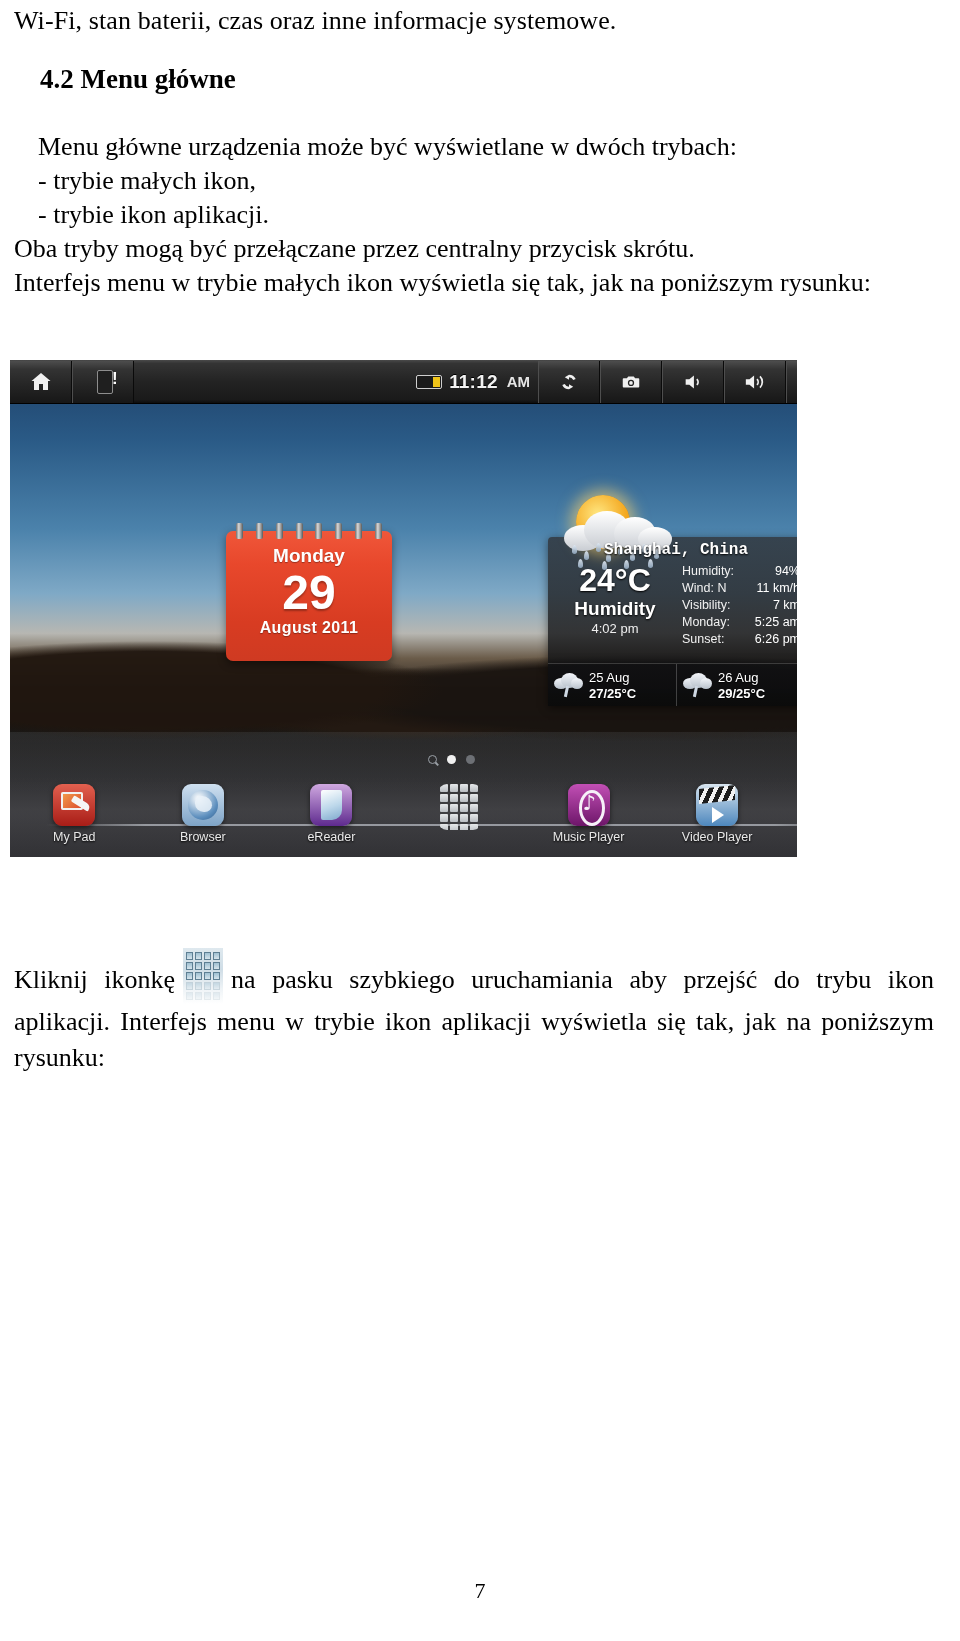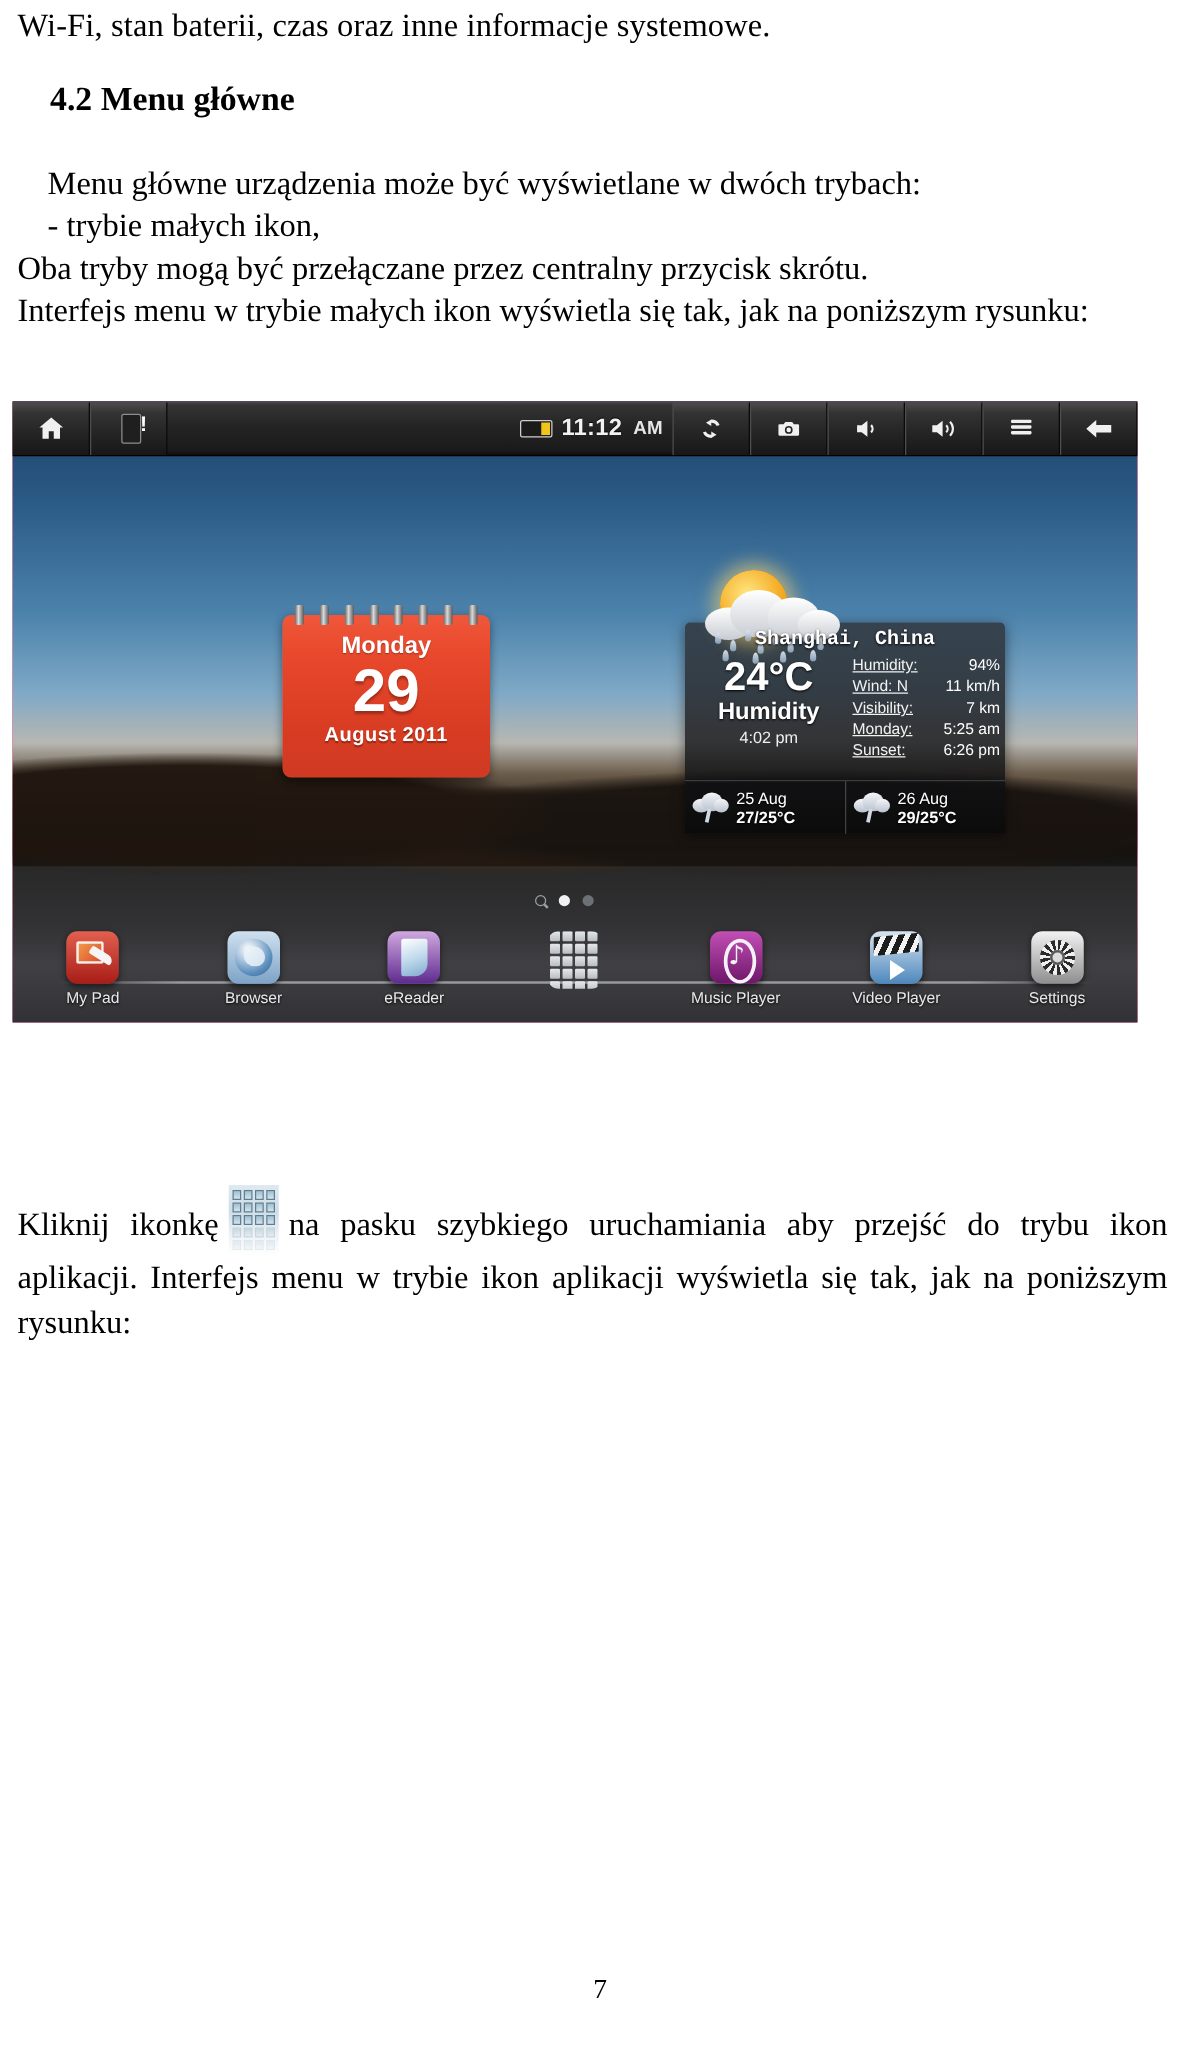--- a/index.html
+++ b/index.html
@@ -53,24 +53,24 @@
     font-size: 26px;
     line-height: 34px;
   }
   .para-block .pl { display: block; white-space: pre; }
   .para-indent { padding-left: 24px; }
 
   
   .shot {
     position: absolute;
     left: 10px;
-    top: 321px;
-    width: 900px;
+    top: 360px;
+    width: 787px;
     height: 497px;
-    background: #be185d;
+    background: #c4b5fd;
     overflow: hidden;
     font-family: "Liberation Sans", sans-serif;
   }
 
   
   .wallpaper {
     position: absolute;
     left: 0; top: 0;
     width: 900px;
     height: 497px;
@@ -335,21 +335,21 @@
   .w-right {
     position: absolute;
     left: 134px; top: 26px;
     width: 118px;
     color: #fff;
     font-family: "Liberation Sans", sans-serif;
     font-size: 12.5px;
     line-height: 17px;
   }
   .w-row { display: flex; justify-content: space-between; }
-  .w-row span:first-child { color: #f2f2f2; text-decoration: underline; }
+  .w-row span:first-child { color: #f2f2f2; }
   .w-row span:last-child { color: #ffffff; }
 
   .w-forecast {
     position: absolute;
     left: 538px;
     top: 303px;
     width: 256px;
     height: 42px;
     display: flex;
     background: linear-gradient(to bottom, rgba(16,17,19,.88), rgba(10,10,11,.92));
@@ -586,20 +586,21 @@
 
 <div class="page">
 
   <div class="doc-text line-intro">Wi-Fi, stan baterii, czas oraz inne informacje systemowe.</div>
 
   <div class="doc-text heading">4.2 Menu główne</div>
 
   <div class="para-block">
     <span class="pl para-indent">Menu główne urządzenia może być wyświetlane w dwóch trybach:</span>
     <span class="pl para-indent">- trybie małych ikon,</span>
+    <span class="pl para-indent">- trybie ikon aplikacji.</span>
     <span class="pl">Oba tryby mogą być przełączane przez centralny przycisk skrótu.</span>
     <span class="pl">Interfejs menu w trybie małych ikon wyświetla się tak, jak na poniższym rysunku:</span>
   </div>
 
   <div class="shot">
 
     <div class="wallpaper">
       <div class="ridge"></div>
       <div class="water-sheen"></div>
     </div>

